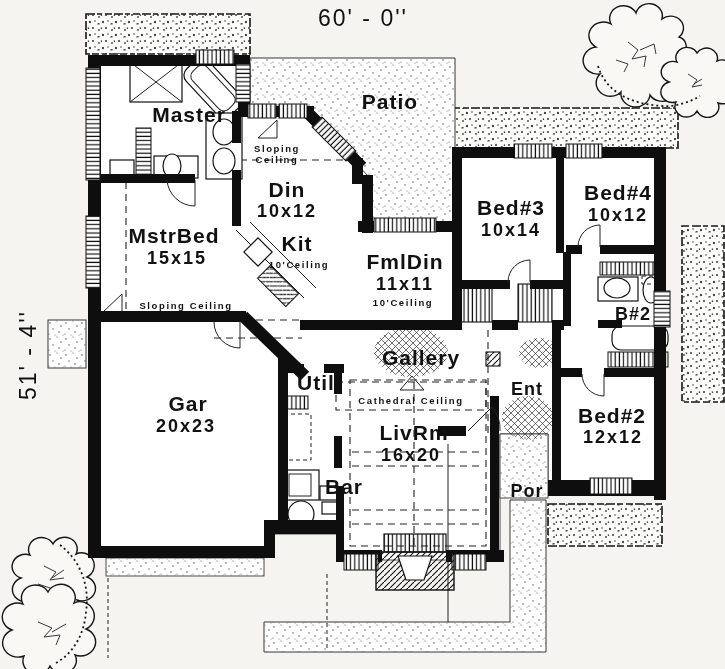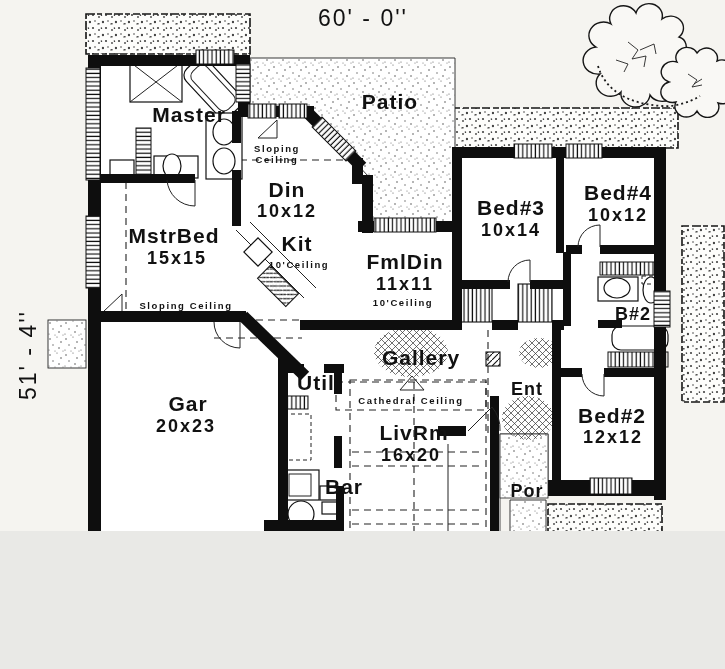--- a/index.html
+++ b/index.html
@@ -1,16 +1,16 @@
 <!DOCTYPE html>
 <html><head>
 <meta charset="utf-8">
 <style>
   html,body{margin:0;padding:0;background:#e9e9e6;}
-  #stage{position:relative;width:725px;height:531px;background:#f5f4f0;overflow:hidden;
+  #stage{position:relative;width:725px;height:669px;background:#f5f4f0;overflow:hidden;
          font-family:"Liberation Sans",sans-serif;}
   svg{position:absolute;left:0;top:0;}
   text{fill:#111;font-family:"Liberation Sans",sans-serif;}
   .room-label{font-size:21px;font-weight:bold;letter-spacing:1px;}
   .room-size{font-size:18px;font-weight:bold;letter-spacing:2px;}
   .room-label-sm{font-size:18px;font-weight:bold;letter-spacing:1px;}
   .annot{font-size:9.5px;font-weight:bold;letter-spacing:1.6px;}
   .dim{font-size:23px;letter-spacing:2px;font-weight:normal;}
   .wall{fill:#0e0e0e;}
   .wline{stroke:#0e0e0e;fill:none;}

